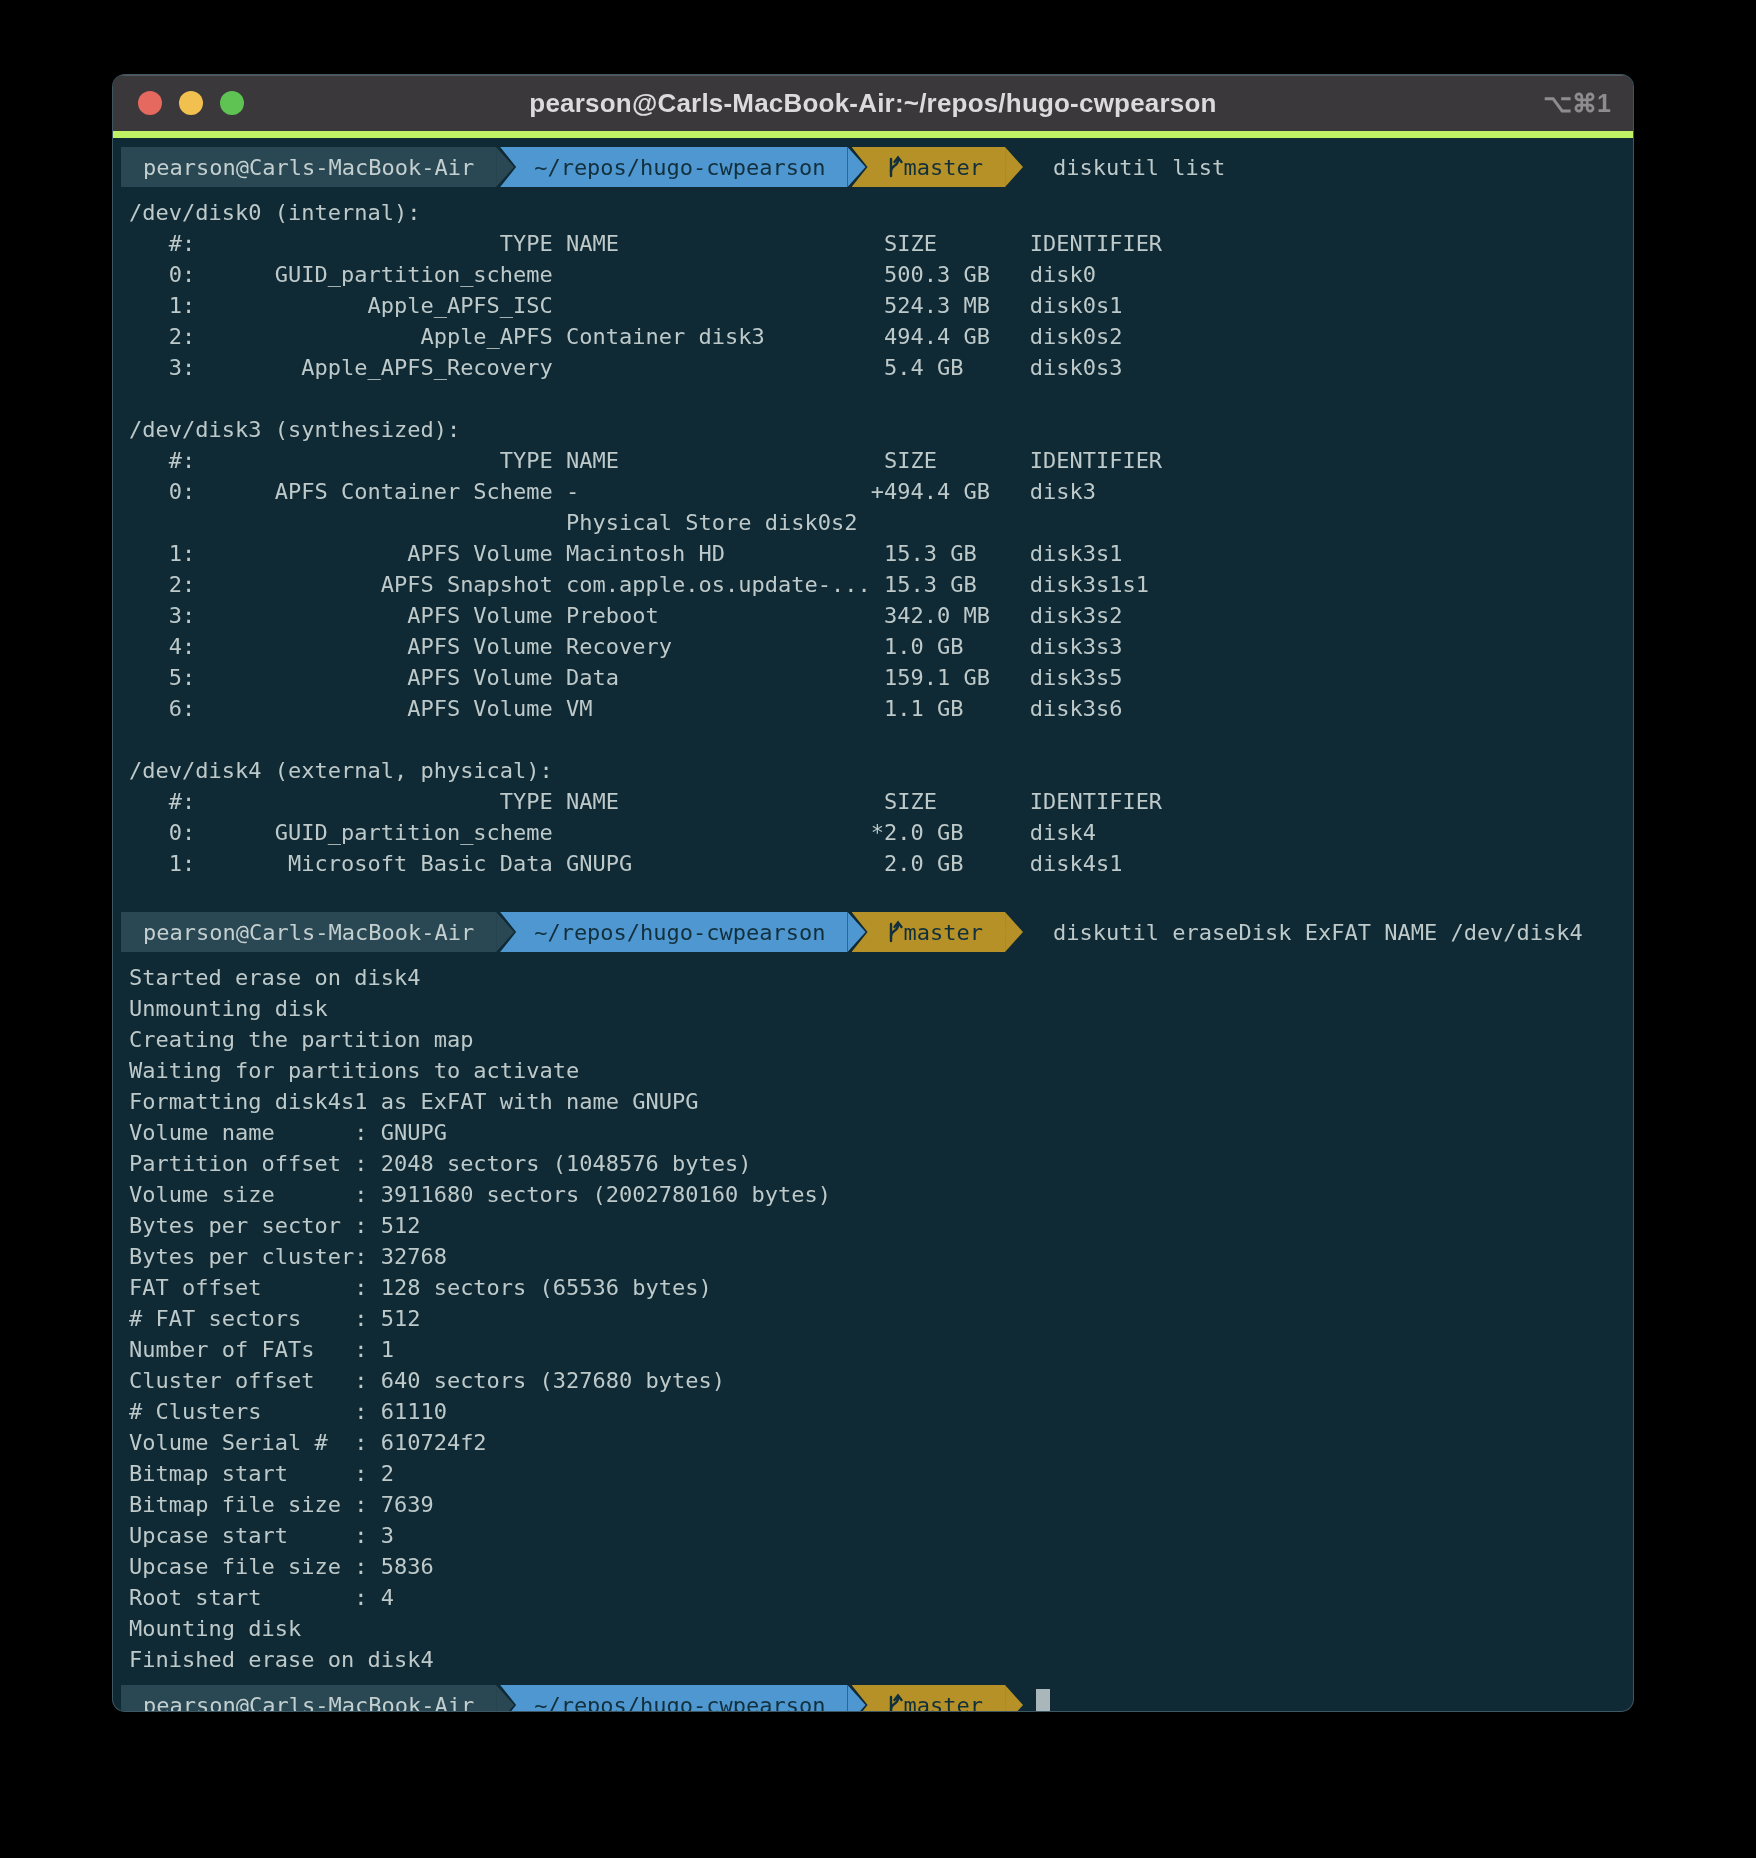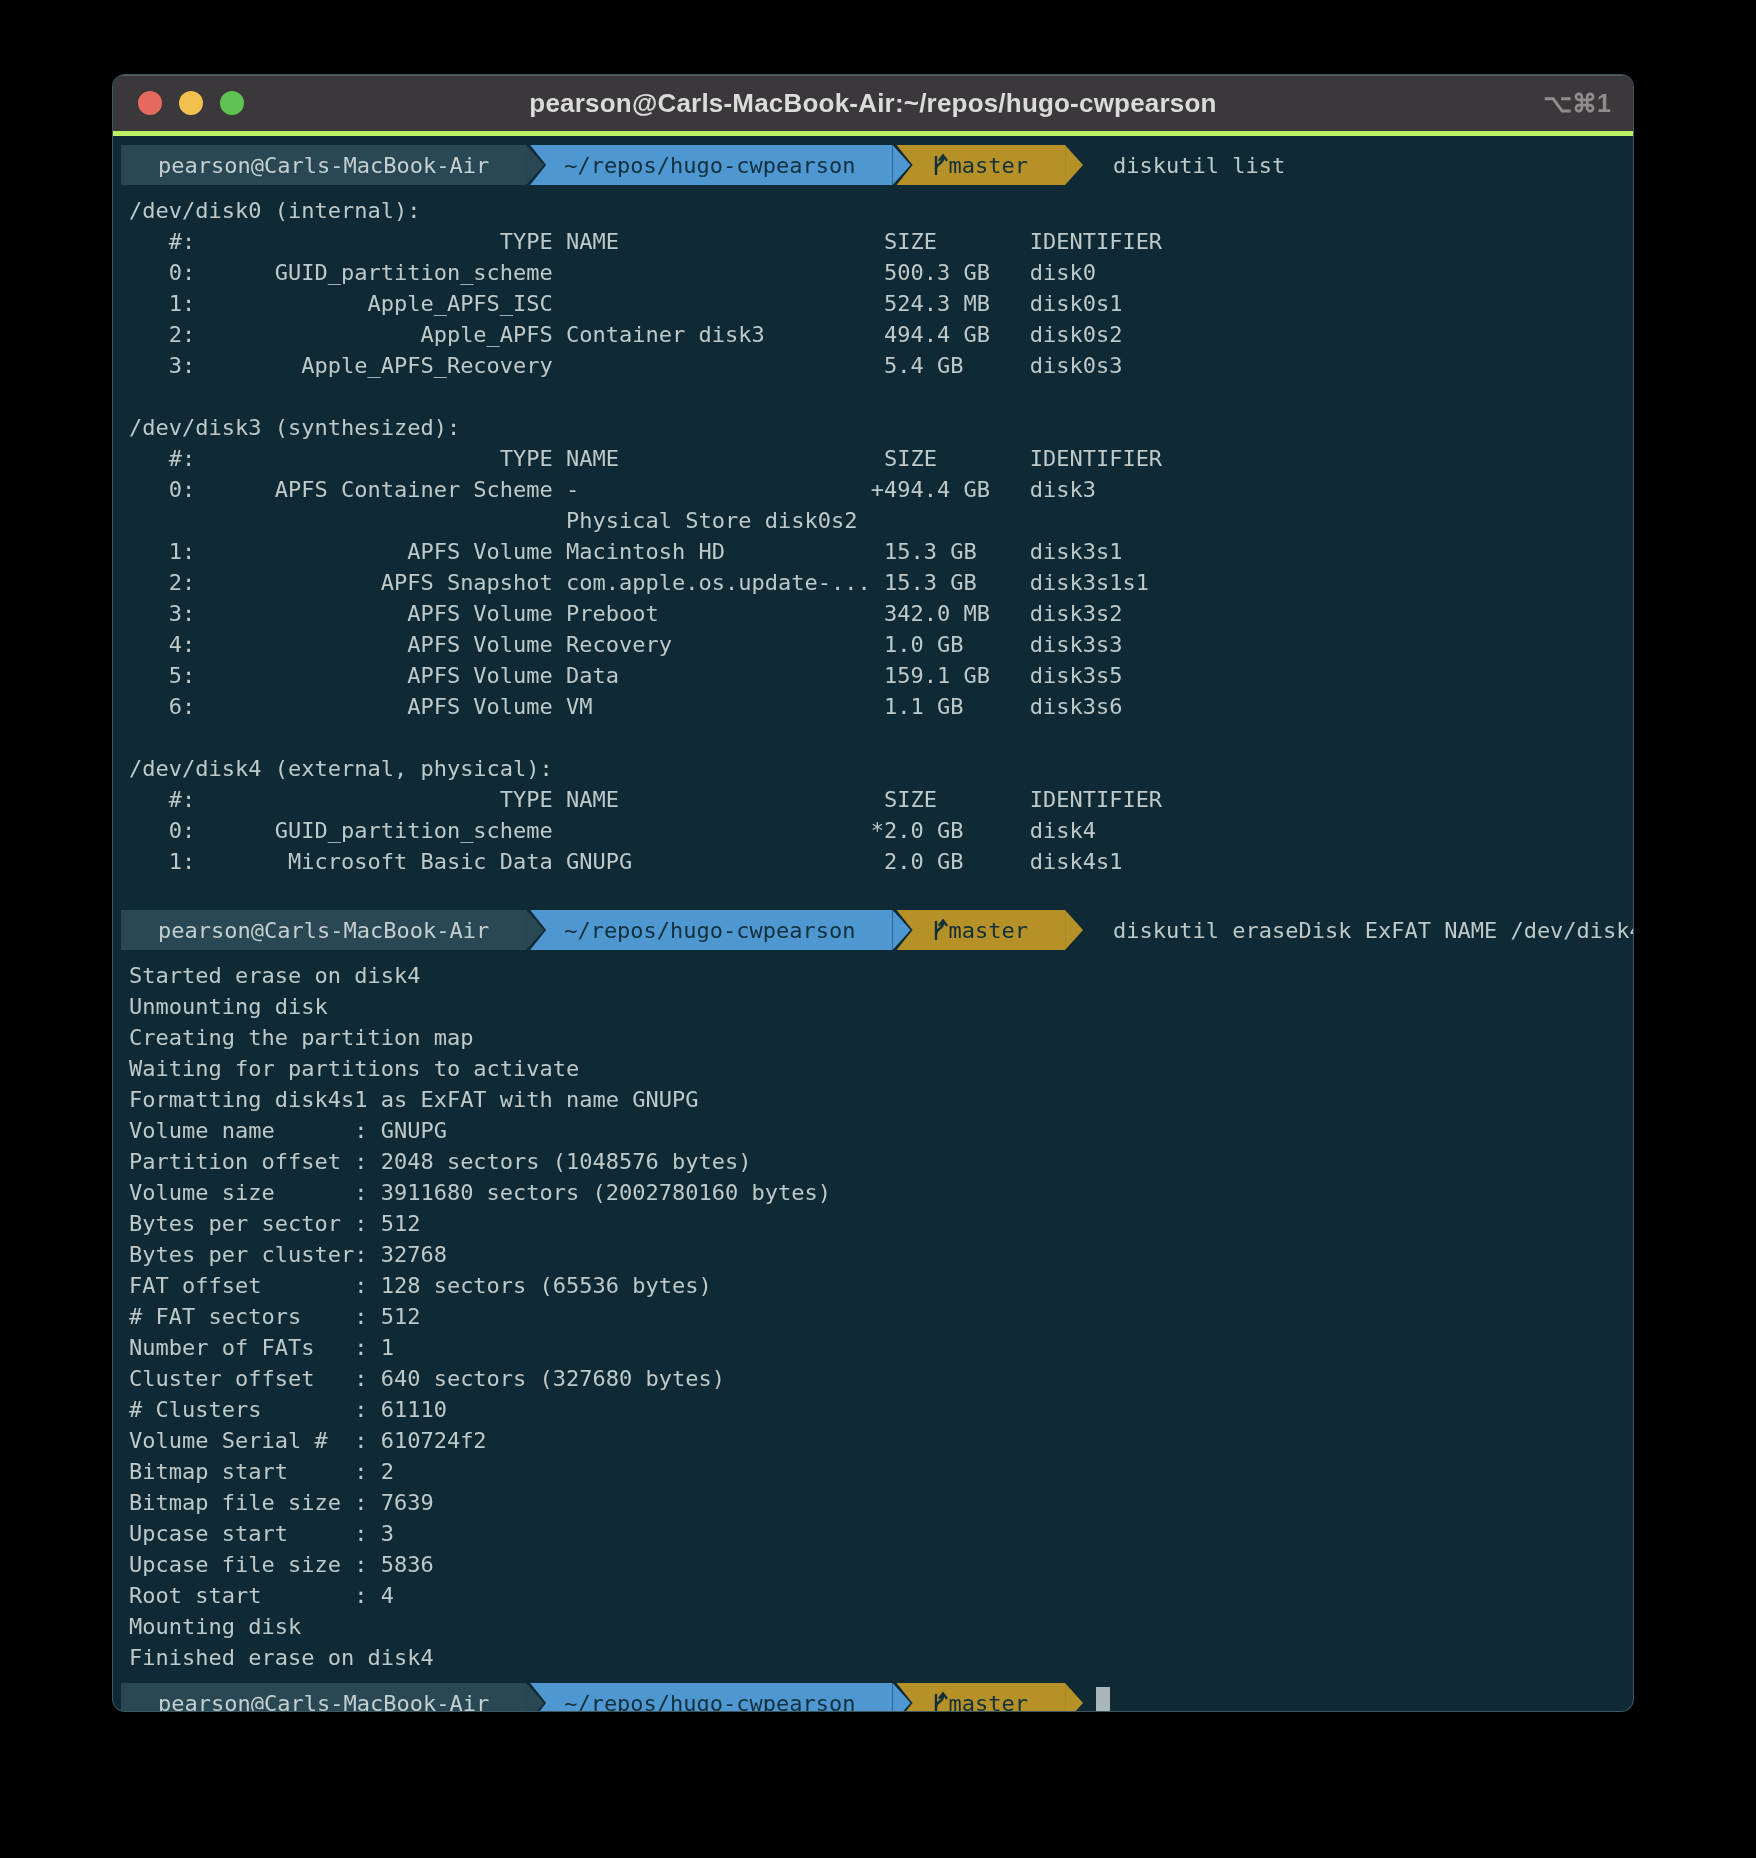--- a/index.html
+++ b/index.html
@@ -17,21 +17,21 @@
   .window{
     position:absolute;left:113px;top:75px;width:1520px;height:1636px;
     border-radius:12px;background:var(--terminal-bg);
     box-shadow:0 0 0 1px var(--window-border);
     overflow:hidden;
   }
   .titlebar{
     height:56px;background:var(--titlebar-bg);
     display:flex;align-items:center;position:relative;
     box-shadow:inset 0 1px 0 rgba(255,255,255,.16);
-    border-bottom:5px solid #bef264;
+    border-bottom:7px solid #bef264;
   }
   .lights{display:flex;gap:17px;margin-left:25px;z-index:2;}
   .light{width:24px;height:24px;border-radius:50%;display:inline-block;}
   .light.close{background:var(--tl-close);}
   .light.min{background:var(--tl-minimize);}
   .light.max{background:var(--tl-zoom);}
   .title{
     position:absolute;left:0;right:0;text-align:center;
     color:var(--title-text);font-family:"Liberation Sans",sans-serif;
     font-weight:bold;font-size:26px;letter-spacing:.2px;
@@ -45,21 +45,21 @@
     font-size:22px;line-height:31px;height:calc(100% - 73px);
   }
   pre{
     margin:8px;font-family:inherit;font-size:inherit;line-height:inherit;
     white-space:pre;color:var(--text);
   }
   pre.gap-bottom{margin-bottom:31px;}
   .prompt{display:flex;align-items:center;height:44px;margin:1px 0;}
   .chip{
     display:inline-flex;align-items:center;height:40px;
-    padding:0 37px;position:relative;z-index:1;white-space:pre;
+    padding:0 22px;position:relative;z-index:1;white-space:pre;
   }
   .chip.host{background:var(--host-bg);color:#c4cfcf;}
   .chip.path{background:var(--path-bg);color:var(--dark-text);}
   .chip.branch{background:var(--branch-bg);color:var(--dark-text);gap:1px;}
   .chip.notch{
     margin-left:-14px;padding-left:34px;
     clip-path:polygon(0 0,100% 0,100% 100%,0 100%,16px 50%);
   }
   .arr{
     width:18px;height:40px;position:relative;z-index:2;flex:none;

